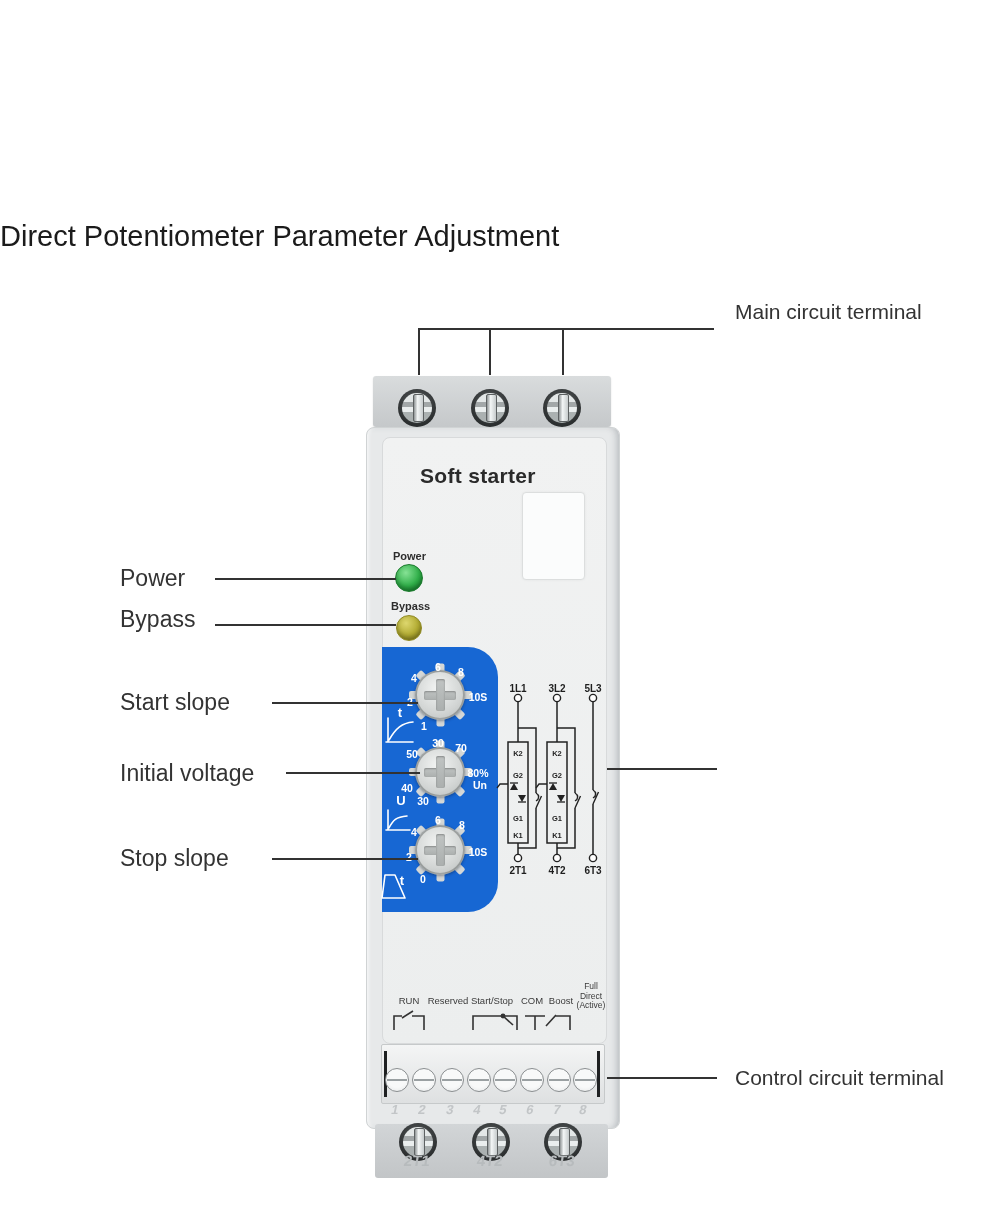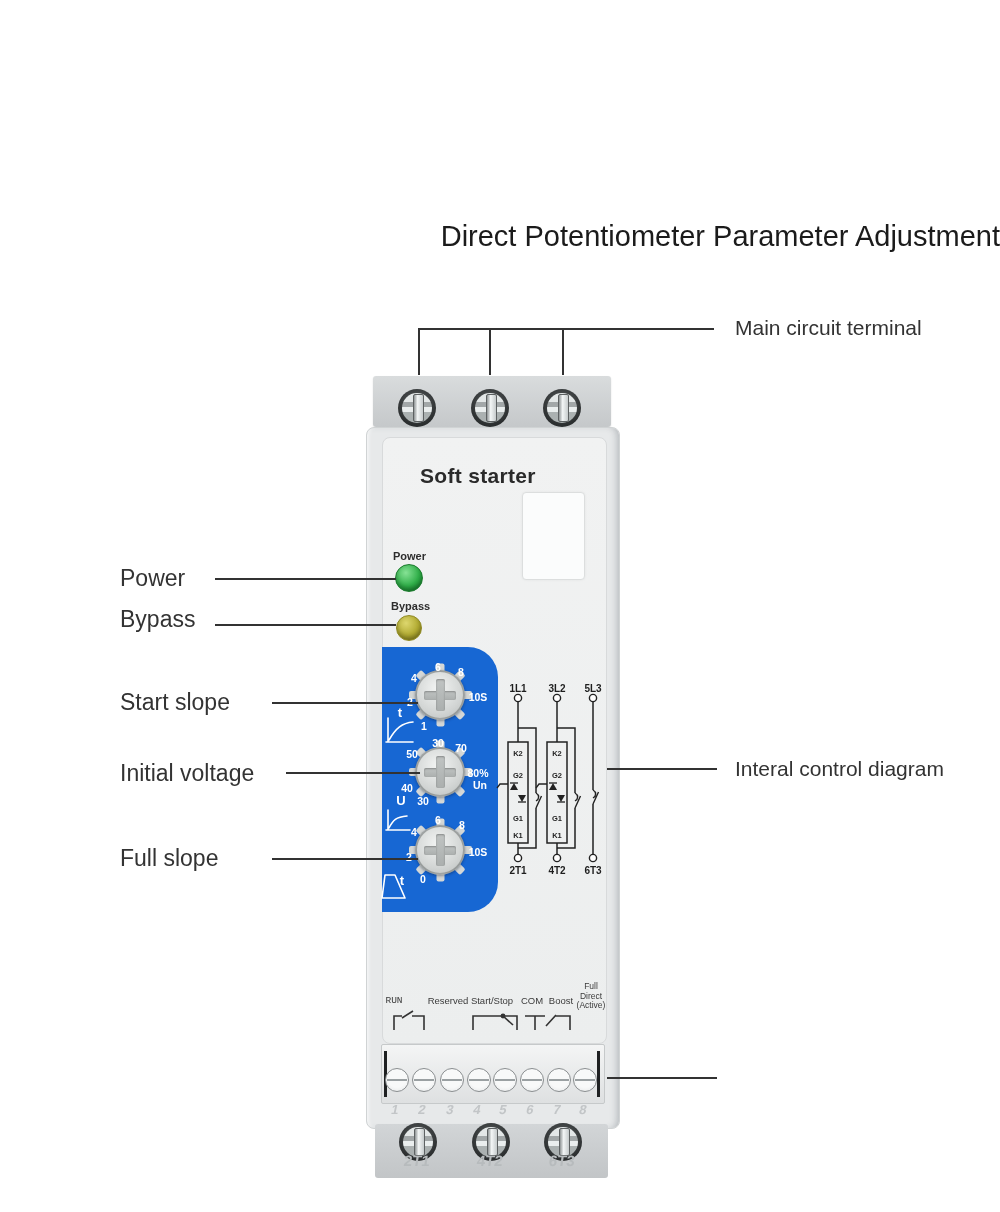--- a/index.html
+++ b/index.html
@@ -3,21 +3,21 @@
 <meta charset="utf-8">
 <style>
   html,body{margin:0;padding:0;background:#fff;}
   .canvas{position:relative;width:1000px;height:1212px;background:#fff;overflow:hidden;
           font-family:"Liberation Sans", sans-serif;}
   .abs{position:absolute;}
 
   
   .title{left:0;right:0;top:98px;text-align:center;font-style:italic;font-weight:700;
          font-size:71px;color:#0c0c0c;letter-spacing:0;}
-  .subtitle{left:0;right:0;top:220px;text-align:right;font-size:29px;color:#1b1b1b;}
+  .subtitle{left:0;right:0;top:220px;text-align:left;font-size:29px;color:#1b1b1b;}
 
   
   .callout{color:#333;font-size:23px;white-space:nowrap;}
   .callout.right{font-size:21px;}
   .lead-h{height:1.5px;background:#323232;}
   .lead-v{width:1.5px;background:#323232;}
 
   
   .top-block{left:373px;top:376px;width:238px;height:51px;border-radius:3px;
              background:linear-gradient(180deg,#d9dcdd,#c5c8ca);box-shadow:0 1px 2px rgba(0,0,0,.12);}
@@ -234,21 +234,21 @@
     <text class="sch-text" x="62" y="194" font-size="10" text-anchor="middle">4T2</text>
 
     <text class="sch-text" x="98" y="12" font-size="10" text-anchor="middle">5L3</text>
     <circle cx="98" cy="18" r="3.6" fill="#fff" stroke="#222" stroke-width="1.4"></circle>
     <path d="M98,21.6 V110 M98,124 V174.4" fill="none" stroke="#222" stroke-width="1.5"></path>
     <path d="M98,110 C101.5,112 101.5,116 98,118 M98,124 L103.5,112" fill="none" stroke="#222" stroke-width="1.4"></path>
     <circle cx="98" cy="178" r="3.6" fill="#fff" stroke="#222" stroke-width="1.4"></circle>
     <text class="sch-text" x="98" y="194" font-size="10" text-anchor="middle">6T3</text>
   </svg>
 
-  <span class="abs ctl-label" style="left:394px;top:1000px;font-family:Liberation Mono, monospace;">RUN</span>
+  <span class="abs ctl-label" style="left:409px;top:1000px;">RUN</span>
   <span class="abs ctl-label" style="left:448px;top:1000px;">Reserved</span>
   <span class="abs ctl-label" style="left:492px;top:1000px;">Start/Stop</span>
   <span class="abs ctl-label" style="left:532px;top:1000px;">COM</span>
   <span class="abs ctl-label" style="left:561px;top:1000px;">Boost</span>
   <div class="abs fv-label">
     <span>Full</span>
     <span>Direct</span>
     <span>(Active)</span>
   </div>
 
@@ -289,35 +289,35 @@
     <div class="abs screw-lg" style="left:169px;top:-1px;"></div>
   </div>
   <span class="abs faded-label" style="left:417px;top:1152px;">2T1</span>
   <span class="abs faded-label" style="left:490px;top:1152px;">4T2</span>
   <span class="abs faded-label" style="left:562px;top:1152px;">6T3</span>
 
   <div class="abs lead-h" style="left:418px;top:328px;width:296px;"></div>
   <div class="abs lead-v" style="left:418px;top:328px;height:47px;"></div>
   <div class="abs lead-v" style="left:489px;top:328px;height:47px;"></div>
   <div class="abs lead-v" style="left:562px;top:328px;height:47px;"></div>
-  <div class="abs callout right" style="left:735px;top:316px;">Main circuit terminal</div>
+  <div class="abs callout right" style="left:735px;top:300px;">Main circuit terminal</div>
 
   <div class="abs callout" style="left:120px;top:565px;">Power</div>
   <div class="abs lead-h" style="left:215px;top:578px;width:181px;"></div>
 
   <div class="abs callout" style="left:120px;top:606px;">Bypass</div>
   <div class="abs lead-h" style="left:215px;top:624px;width:181px;"></div>
 
   <div class="abs callout" style="left:120px;top:689px;">Start slope</div>
   <div class="abs lead-h" style="left:272px;top:702px;width:146px;"></div>
 
   <div class="abs callout" style="left:120px;top:760px;">Initial voltage</div>
   <div class="abs lead-h" style="left:286px;top:772px;width:134px;"></div>
 
-  <div class="abs callout" style="left:120px;top:845px;">Full slope</div>
+  <div class="abs callout" style="left:120px;top:845px;">Stop slope</div>
   <div class="abs lead-h" style="left:272px;top:858px;width:146px;"></div>
 
   <div class="abs lead-h" style="left:607px;top:768px;width:110px;"></div>
-  <div class="abs callout right" style="left:735px;top:757px;">Interal control diagram</div>
 
   <div class="abs lead-h" style="left:607px;top:1077px;width:110px;"></div>
+  <div class="abs callout right" style="left:735px;top:1066px;">Control circuit terminal</div>
 
 </div>
 
 </body></html>

